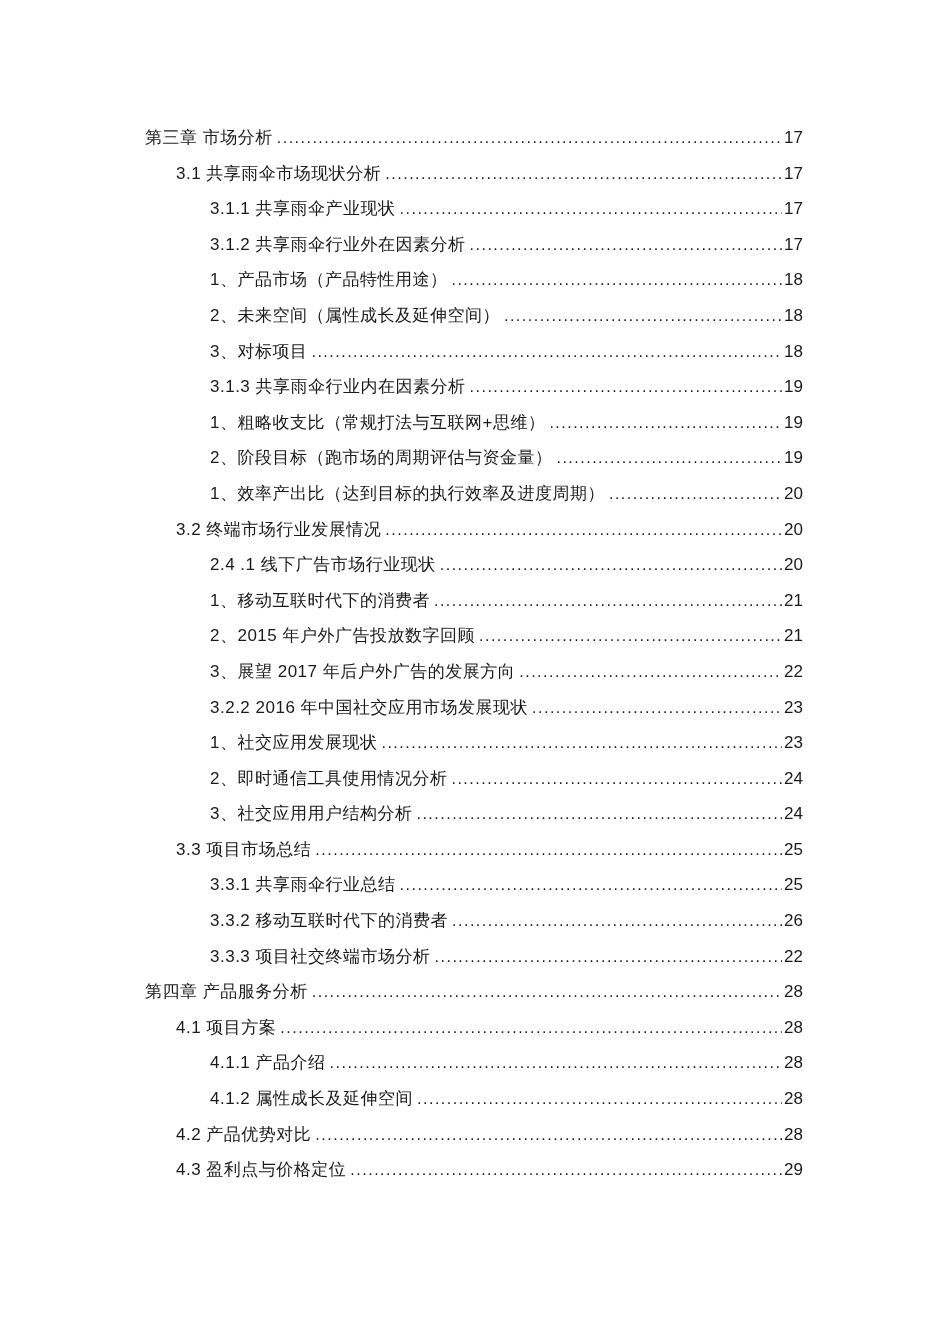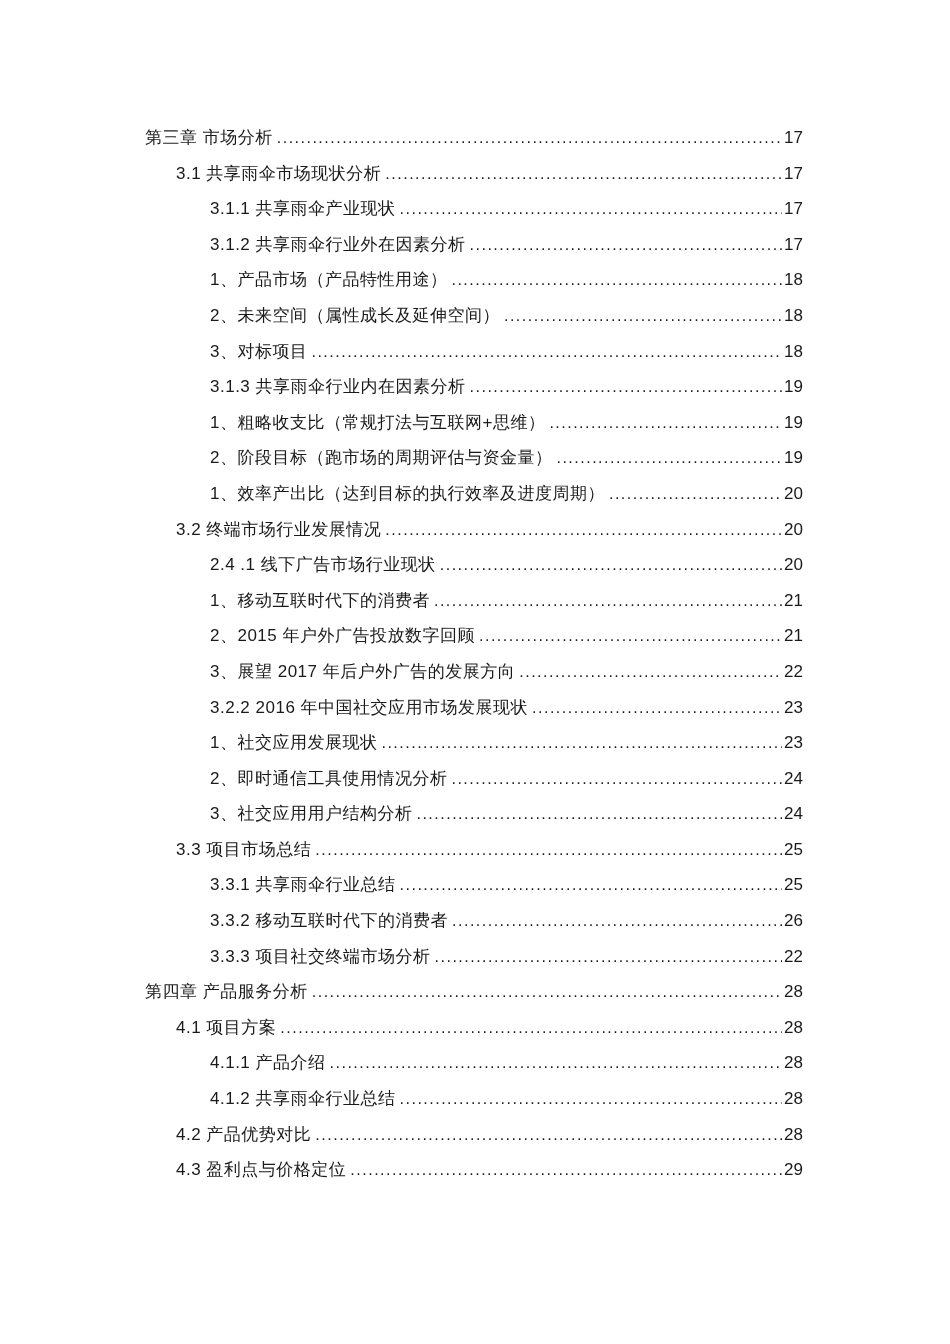--- a/index.html
+++ b/index.html
@@ -189,21 +189,21 @@
         <span class="title">4.1 项目方案</span>
         <span class="dots"></span>
         <span class="pagenum">28</span>
       </div>
       <div class="toc-row level-2">
         <span class="title">4.1.1 产品介绍</span>
         <span class="dots"></span>
         <span class="pagenum">28</span>
       </div>
       <div class="toc-row level-2">
-        <span class="title">4.1.2 共享雨伞行业总结</span>
+        <span class="title">4.1.2 属性成长及延伸空间</span>
         <span class="dots"></span>
         <span class="pagenum">28</span>
       </div>
       <div class="toc-row level-1">
         <span class="title">4.2 产品优势对比</span>
         <span class="dots"></span>
         <span class="pagenum">28</span>
       </div>
       <div class="toc-row level-1">
         <span class="title">4.3 盈利点与价格定位</span>

